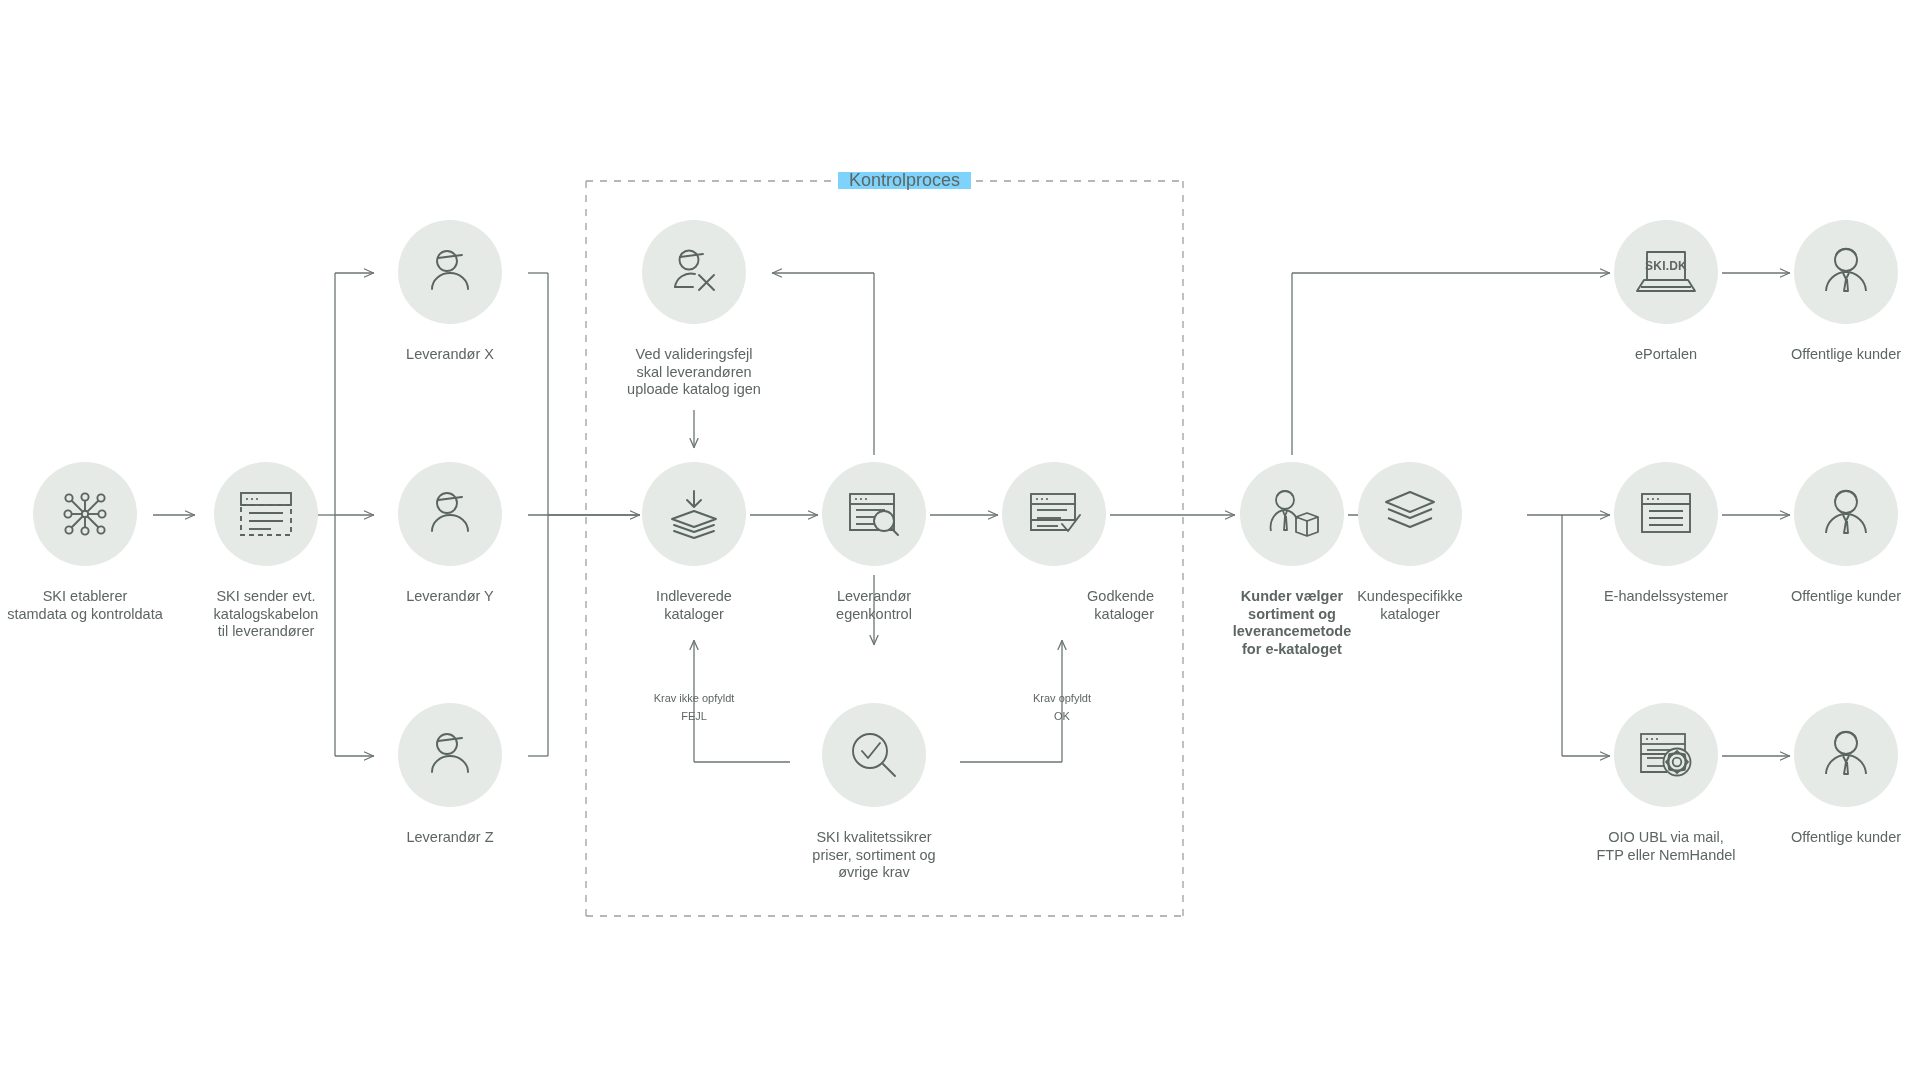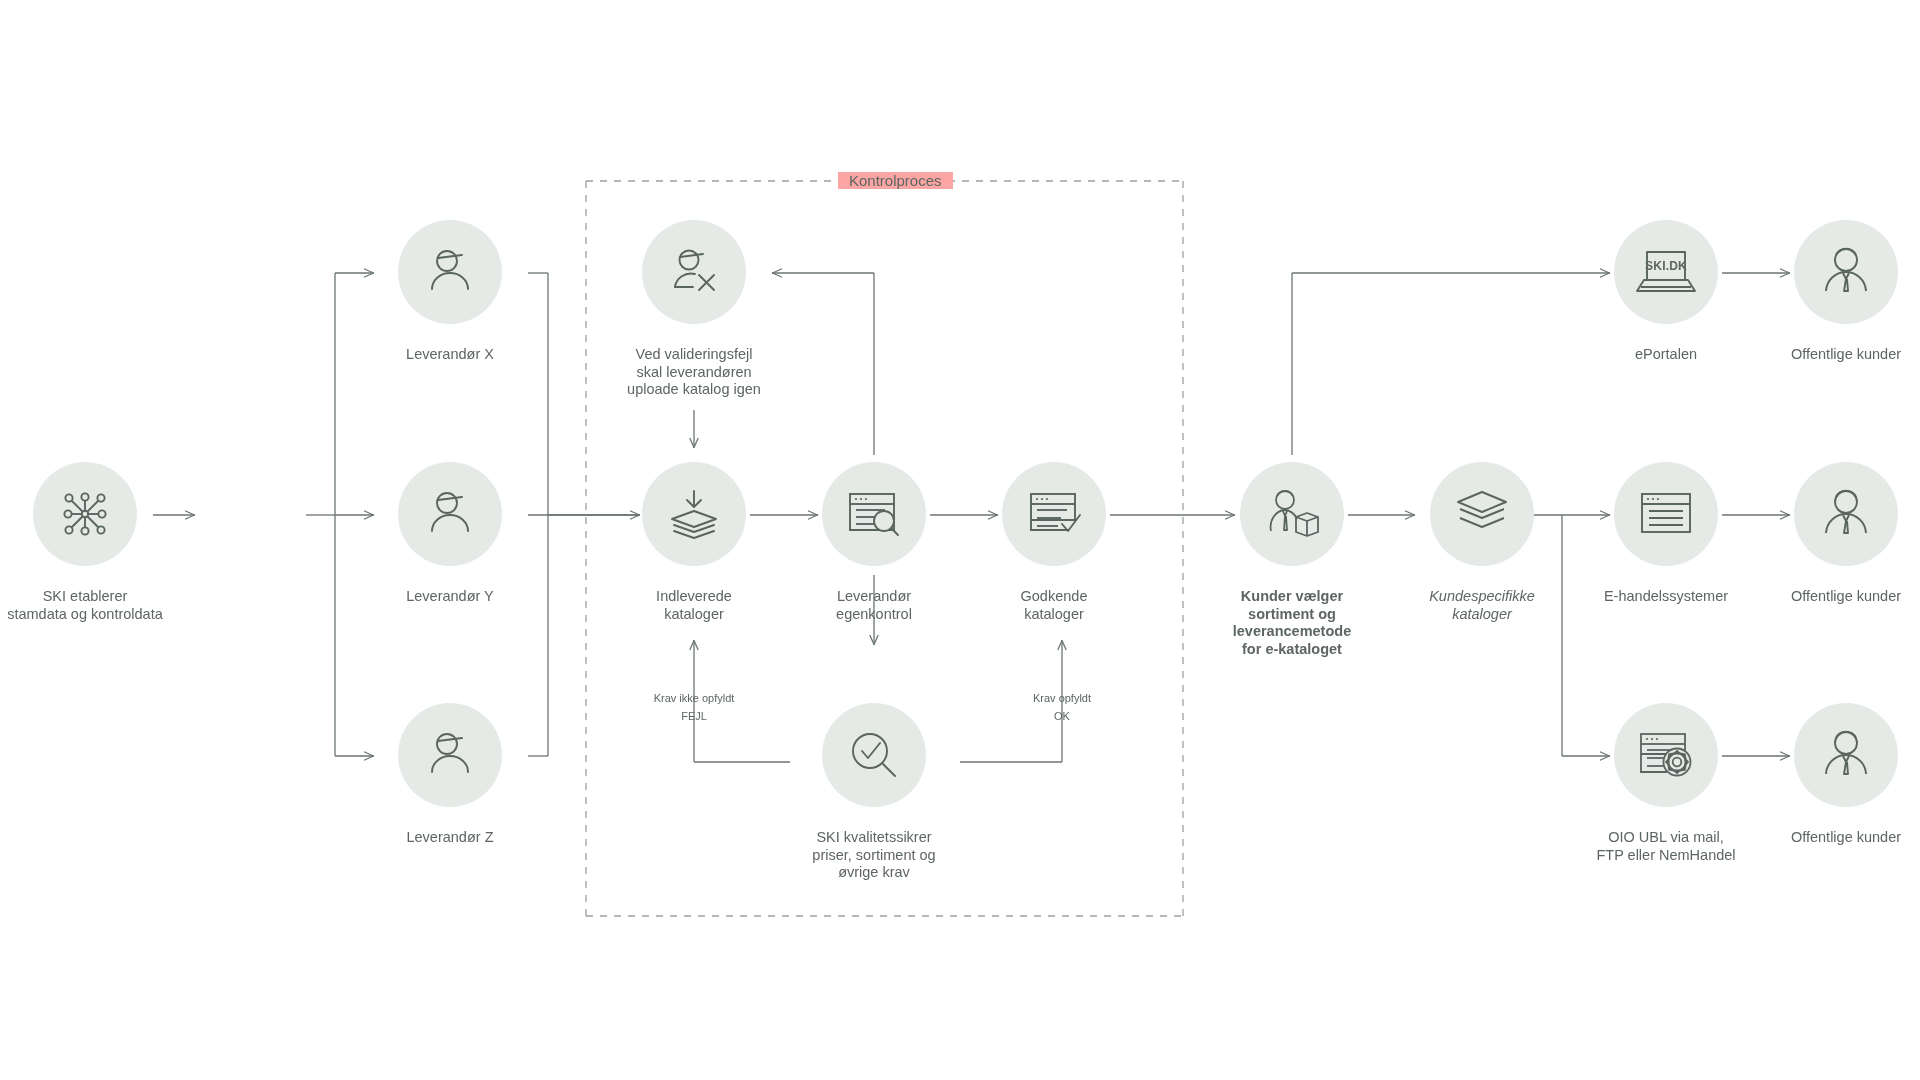--- a/index.html
+++ b/index.html
@@ -57,24 +57,24 @@
     width: 220px;
     margin-left: -110px;
     text-align: center;
     font-size: 11px;
     line-height: 17.5px;
     color: #5d6661;
     white-space: pre-line;
   }
   .group-title {
     position: absolute;
-    font-size: 15px;
+    font-size: 18px;
     line-height: 17px;
     color: #5d6661;
-    background: #fca5a5;
+    background: #7dd3fc;
     padding: 0 11px;
     white-space: nowrap;
   }
   .laptop-text {
     font-family: "Liberation Sans", sans-serif;
     font-size: 12px;
     font-weight: bold;
     fill: #5d6661;
     letter-spacing: 0.2px;
   }
@@ -180,20 +180,39 @@
             <circle cx="13" cy="45" r="3.6" fill="#e5eae6"></circle>
           <circle cx="29" cy="46" r="3.6" fill="#e5eae6"></circle>
             <circle cx="45" cy="45" r="3.6" fill="#e5eae6"></circle>
         </svg>
       </span>
     </div>
     <div class="node-label">SKI etablerer
 stamdata og kontroldata</div>
   </div>
 
+  <div class="node" style="left:266px; top:462px;">
+    <div class="bubble">
+      <span>
+        <svg width="58" height="52" viewBox="0 0 58 52" fill="none" stroke="#5a6560" stroke-width="1.9">
+          <rect x="4" y="5" width="50" height="12"></rect>
+          <circle cx="10" cy="11" r="1.1" fill="#5a6560" stroke="none"></circle>
+          <circle cx="15" cy="11" r="1.1" fill="#5a6560" stroke="none"></circle>
+          <circle cx="20" cy="11" r="1.1" fill="#5a6560" stroke="none"></circle>
+          <rect x="4" y="17" width="50" height="30" stroke-dasharray="5 4"></rect>
+          <line x1="12" y1="25" x2="46" y2="25"></line>
+          <line x1="12" y1="33" x2="46" y2="33"></line>
+          <line x1="12" y1="41" x2="34" y2="41"></line>
+        </svg>
+      </span>
+    </div>
+    <div class="node-label">SKI sender evt.
+katalogskabelon
+til leverandører</div>
+  </div>
 
   <div class="node" style="left:450px; top:220px;">
     <div class="bubble">
       <span>
         <svg width="56" height="56" viewBox="0 0 56 56" fill="none" stroke="#5a6560" stroke-width="1.9" stroke-linecap="round">
           <circle cx="25" cy="17" r="10"></circle>
           <line x1="16" y1="14" x2="40" y2="11"></line>
           <path d="M10 45 A18 16 0 0 1 46 45"></path>
         </svg>
       </span>
@@ -275,21 +294,21 @@
           <line x1="11" y1="36" x2="30" y2="36"></line>
           <circle cx="39" cy="33" r="10" fill="#e5eae6"></circle>
           <line x1="46" y1="40" x2="53" y2="47" stroke-linecap="round"></line>
         </svg>
       </span>
     </div>
     <div class="node-label">Leverandør
 egenkontrol</div>
   </div>
 
-  <div class="node" style="left:1054px; top:462px;">
+  <div class="node" style="left:1054px; top:462px;text-align:right;">
     <div class="bubble">
       <span>
         <svg width="58" height="52" viewBox="0 0 58 52" fill="none" stroke="#5a6560" stroke-width="1.9">
           <rect x="6" y="6" width="44" height="10"></rect>
           <circle cx="12" cy="11" r="1.1" fill="#5a6560" stroke="none"></circle>
           <circle cx="17" cy="11" r="1.1" fill="#5a6560" stroke="none"></circle>
           <circle cx="22" cy="11" r="1.1" fill="#5a6560" stroke="none"></circle>
           <polyline points="50,16 50,32 6,32 6,16" fill="none"></polyline>
           <polyline points="6,32 6,42 44,42" fill="none"></polyline>
           <line x1="12" y1="22" x2="42" y2="22"></line>
@@ -333,21 +352,21 @@
           <line x1="44" y1="34" x2="44" y2="49"></line>
         </svg>
       </span>
     </div>
     <div class="node-label">Kunder vælger
 sortiment og
 leverancemetode
 for e-kataloget</div>
   </div>
 
-  <div class="node" style="left:1482px; top:462px;font-style:italic;">
+  <div class="node" style="left:1410px; top:462px;">
     <div class="bubble">
       <span>
         <svg width="58" height="50" viewBox="0 0 58 50" fill="none" stroke="#5a6560" stroke-width="1.9" stroke-linejoin="round">
           <path d="M29 3 L53 13 L29 23 L5 13 Z"></path>
           <path d="M7 20 L29 29 L51 20"></path>
           <path d="M7 29 L29 38 L51 29"></path>
         </svg>
       </span>
     </div>
     <div class="node-label">Kundespecifikke

